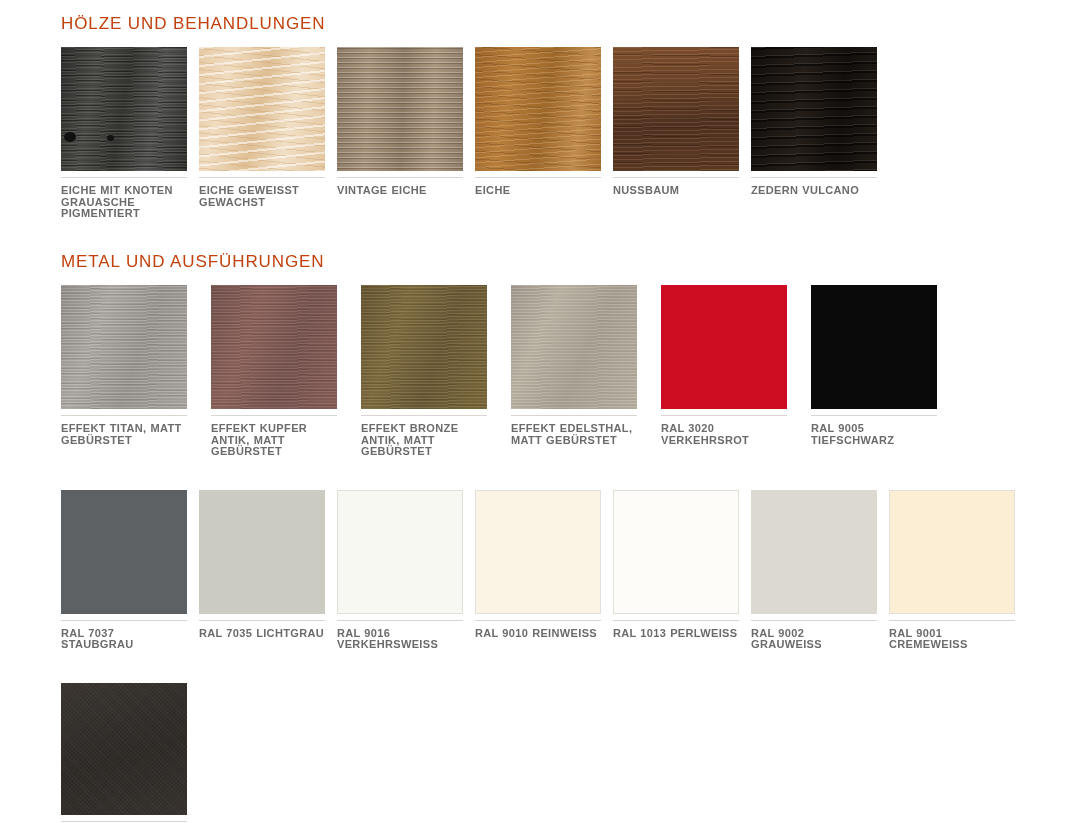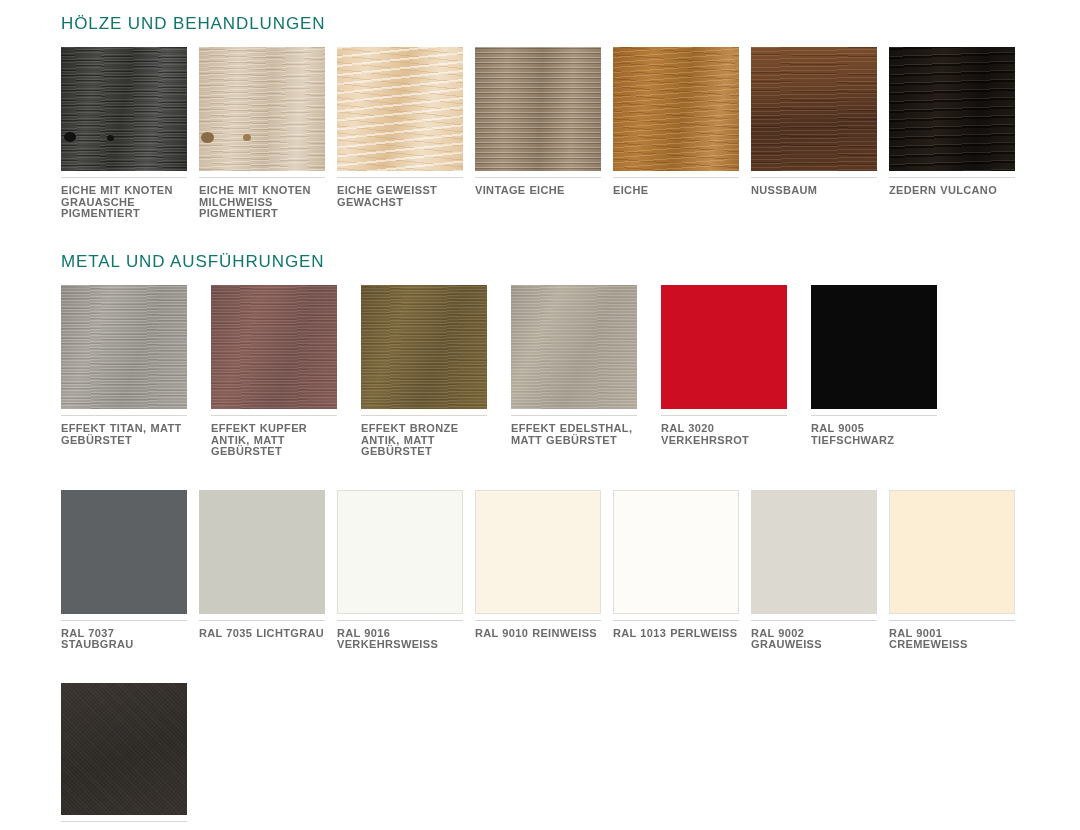--- a/index.html
+++ b/index.html
@@ -13,21 +13,21 @@
   }
   .page {
     width: 1080px; height: 830px;
     position: relative;
     padding: 0;
   }
   .section { position: absolute; left: 0; width: 1080px; }
   .section-title {
     font-size: 17px;
     letter-spacing: 0.9px;
-    color: #0f766e;
+    color: #c2410c;
     font-weight: 400;
     margin: 0 12px 0 61px;
     text-transform: uppercase;
     font-family: "Liberation Sans", sans-serif;
   }
   .grid {
     display: grid;
     grid-template-columns: repeat(7, 126px);
     column-gap: 12px;
     margin-left: 61px;
@@ -165,29 +165,20 @@
         <div class="swatch-wrap">
           <span class="swatch tex-grain-dark"></span>
           <span class="knot" style="left:3px;top:85px;width:12px;height:10px;background:#111;"></span>
           <span class="knot" style="left:46px;top:88px;width:7px;height:6px;background:#121212;"></span>
         </div>
         <div class="divider"></div>
         <div class="label">EICHE MIT KNOTEN GRAUASCHE PIGMENTIERT</div>
       </div>
       <div class="cell">
         <div class="swatch-wrap">
-          <span class="swatch tex-grain-light"></span>
-          <span class="knot" style="left:2px;top:85px;width:13px;height:11px;background:#8a6b45;"></span>
-          <span class="knot" style="left:44px;top:87px;width:8px;height:7px;background:#9d7a50;"></span>
-        </div>
-        <div class="divider"></div>
-        <div class="label">EICHE MIT KNOTEN MILCHWEISS PIGMENTIERT</div>
-      </div>
-      <div class="cell">
-        <div class="swatch-wrap">
           <span class="swatch tex-whitewash"></span>
         </div>
         <div class="divider"></div>
         <div class="label">EICHE GEWEISST GEWACHST</div>
       </div>
       <div class="cell">
         <div class="swatch-wrap">
           <span class="swatch tex-vintage"></span>
         </div>
         <div class="divider"></div>

